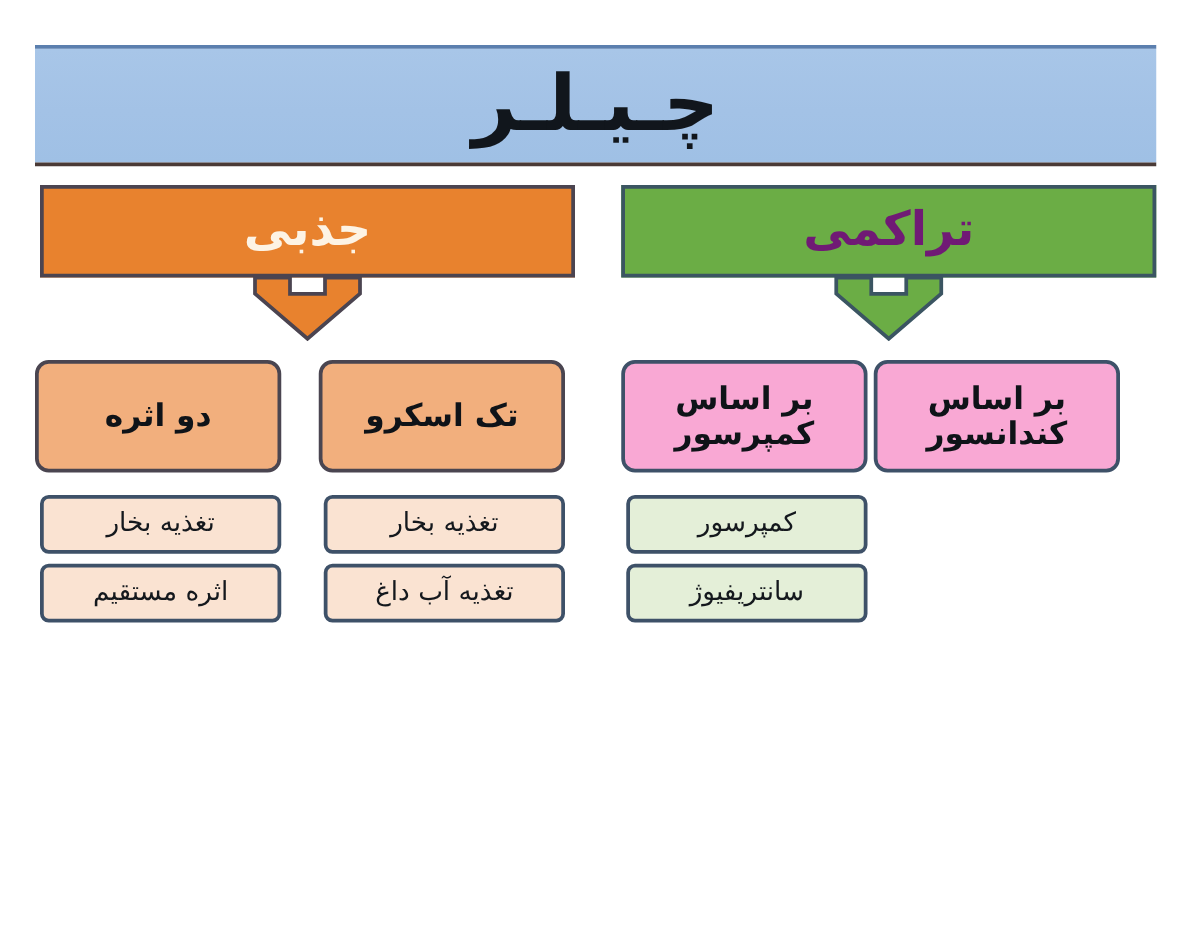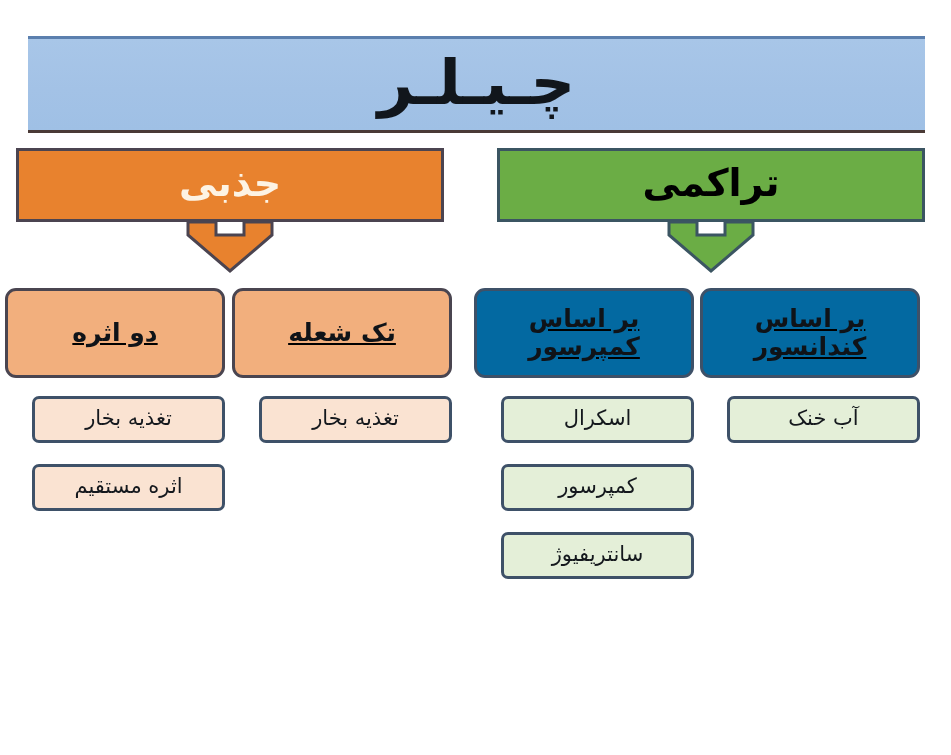--- a/index.html
+++ b/index.html
@@ -73,75 +73,74 @@
   .branch-arrow {
     position: absolute;
     left: 50%;
     transform: translateX(-50%);
     top: 71px;
     width: 96px;
     height: 54px;
     display: block;
   }
 
-  .branch.absorption { left: 16px; top: 148px; }
+  .branch.absorption { left: 32px; top: 148px; }
   .branch.absorption .branch-head {
     background: #e8822e;
     border-color: #4b4450;
   }
   .branch.absorption .branch-label { color: #fdf3e4; }
 
   .branch.compression { left: 497px; top: 148px; }
   .branch.compression .branch-head {
     background: #6bad45;
     border-color: #3b5562;
   }
-  .branch.compression .branch-label { color: #000000; }
+  .branch.compression .branch-label { color: #701a75; }
 
   
   .column {
     position: absolute;
     top: 288px;
     width: 197px;
   }
   .col-1 { left: 28px; }
   .col-2 { left: 255px; }
   .col-3 { left: 497px; }
-  .col-4 { left: 723px; }
+  .col-4 { left: 699px; }
 
   
   .subhead {
     box-sizing: border-box;
-    width: 220px;
+    width: 197px;
     height: 90px;
     border: 3px solid #4a4a55;
     border-radius: 11px;
     display: flex;
     align-items: center;
     justify-content: center;
     text-align: center;
     padding: 0 6px;
-    text-decoration: underline;
   }
   .subhead-text {
     font-size: 25px;
     font-weight: bold;
     color: #0f1318;
     line-height: 1.12;
     direction: rtl;
   }
   .subhead.peach { background: #f2af7d; border-color: #4a4550; }
-  .subhead.green { background: #0369a1; border-color: #3e5168; }
+  .subhead.green { background: #f9a8d4; border-color: #3e5168; }
 
   
   .leaf-list {
     margin-top: 18px;
     display: flex;
     flex-direction: column;
-    gap: 21px;
+    gap: 8px;
     align-items: flex-start;
   }
   .leaf {
     box-sizing: border-box;
     width: 193px;
     height: 47px;
     border: 3px solid #3e5168;
     border-radius: 7px;
     display: flex;
     align-items: center;
@@ -201,50 +200,47 @@
         <span class="leaf-text">تغذیه بخار</span>
       </div>
       <div class="leaf peach-light">
         <span class="leaf-text">اثره مستقیم</span>
       </div>
     </div>
   </div>
 
   <div class="column col-2">
     <div class="subhead peach">
-      <div class="subhead-text">تک شعله</div>
+      <div class="subhead-text">تک اسکرو</div>
     </div>
     <div class="leaf-list">
       <div class="leaf peach-light">
         <span class="leaf-text">تغذیه بخار</span>
+      </div>
+      <div class="leaf peach-light">
+        <span class="leaf-text">تغذیه آب داغ</span>
       </div>
     </div>
   </div>
 
   <div class="column col-3">
     <div class="subhead green">
       <div class="subhead-text">بر اساس کمپرسور</div>
     </div>
     <div class="leaf-list">
       <div class="leaf green-light">
-        <span class="leaf-text">اسکرال</span>
-      </div>
-      <div class="leaf green-light">
         <span class="leaf-text">کمپرسور</span>
       </div>
       <div class="leaf green-light">
         <span class="leaf-text">سانتریفیوژ</span>
       </div>
     </div>
   </div>
 
   <div class="column col-4">
     <div class="subhead green">
       <div class="subhead-text">بر اساس کندانسور</div>
     </div>
     <div class="leaf-list">
-      <div class="leaf green-light">
-        <span class="leaf-text">آب خنک</span>
-      </div>
     </div>
   </div>
 
 </div>
 
 </body></html>

